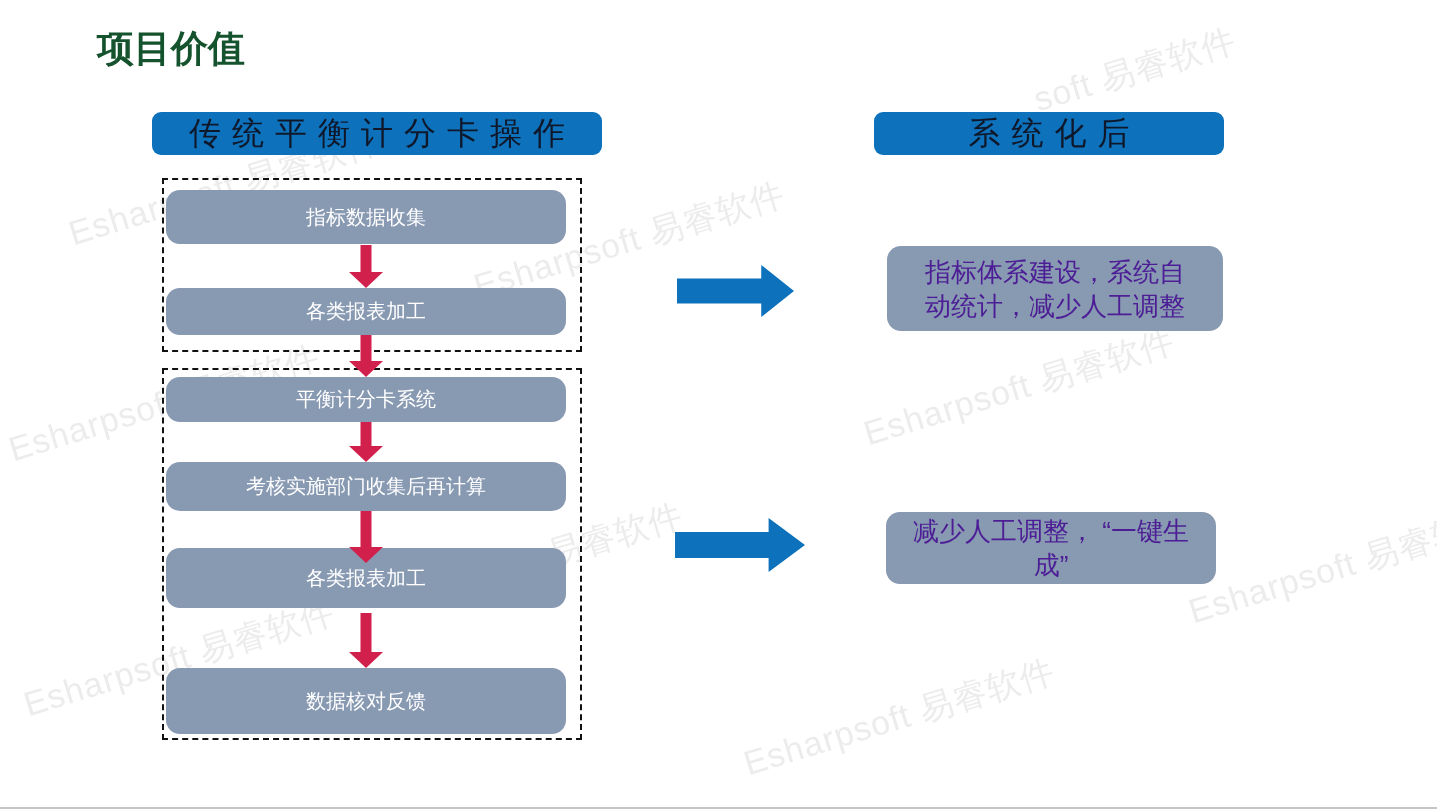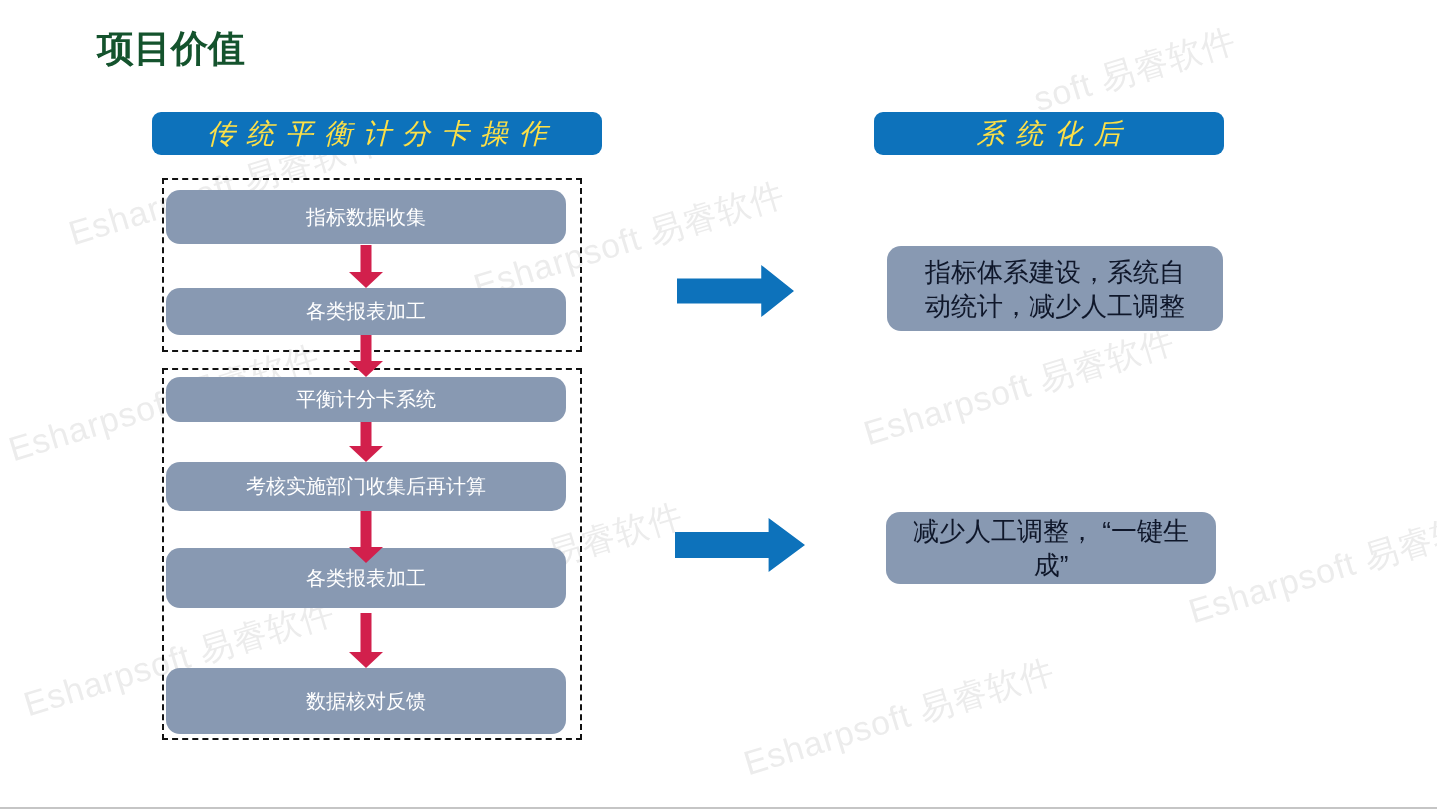--- a/index.html
+++ b/index.html
@@ -28,24 +28,23 @@
   }
   
   .hbar{
     position:absolute;top:112px;height:43px;
     background:#0d72bb;border-radius:9px;
     display:flex;align-items:center;justify-content:center;
     z-index:3;
   }
   .hbar span{
     font-family:"DejaVu Serif", serif;
-    font-size:28px;color:#fde047;
+    font-size:32px;color:#0f172a;
     letter-spacing:11px;text-indent:11px;
     white-space:nowrap;
-    font-style:italic;
   }
   
   .dgroup{
     position:absolute;left:162px;width:420px;
     border:2px dashed #111111;
     background:transparent;
     box-sizing:border-box;
     z-index:1;
   }
   
@@ -79,21 +78,21 @@
     clip-path:polygon(0 26%,72% 26%,72% 0,100% 50%,72% 100%,72% 74%,0 74%);
   }
   
   .result{
     position:absolute;background:#8899b2;border-radius:14px;
     display:flex;align-items:center;justify-content:center;
     z-index:2;box-sizing:border-box;
   }
   .result span{
     display:block;text-align:center;
-    font-size:26px;line-height:34px;color:#0f172a;
+    font-size:26px;line-height:34px;color:#4c1d95;
   }
   #result1{left:887px;top:246px;width:336px;height:85px;padding:0 32px;}
   #result2{left:886px;top:512px;width:330px;height:72px;padding:0 15px;}
   
   .bottom-line{
     position:absolute;left:0;right:0;top:807px;height:2px;
     background:#c5c5c5;z-index:3;
   }
 </style>
 </head>

